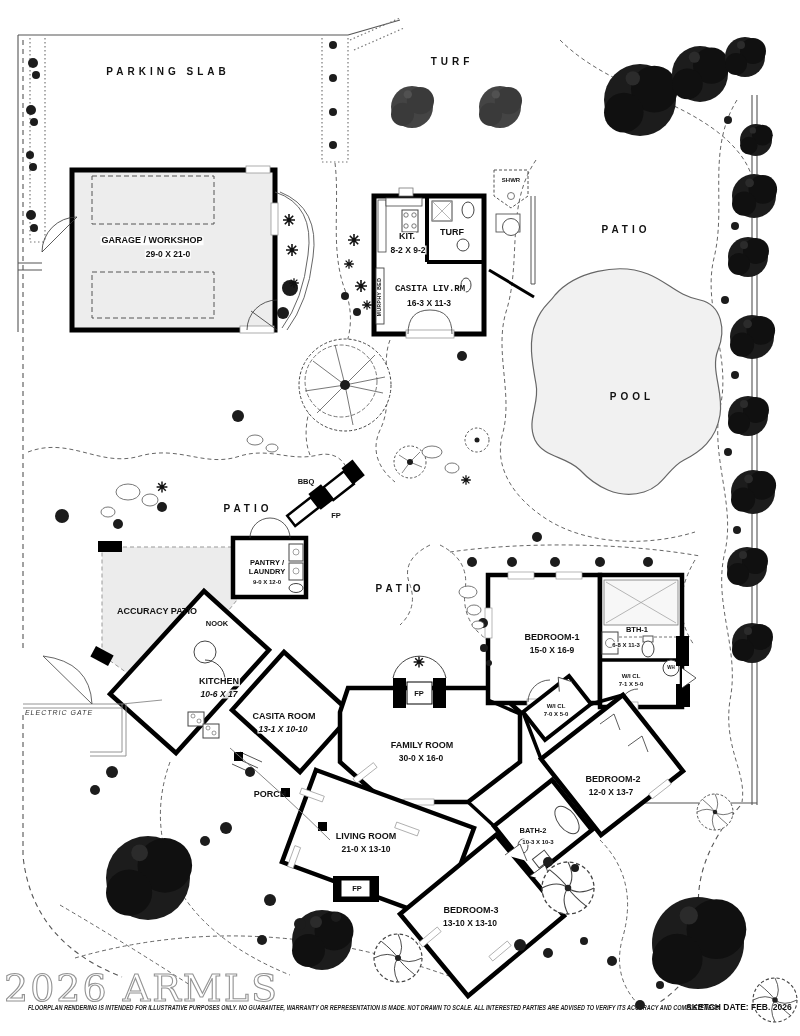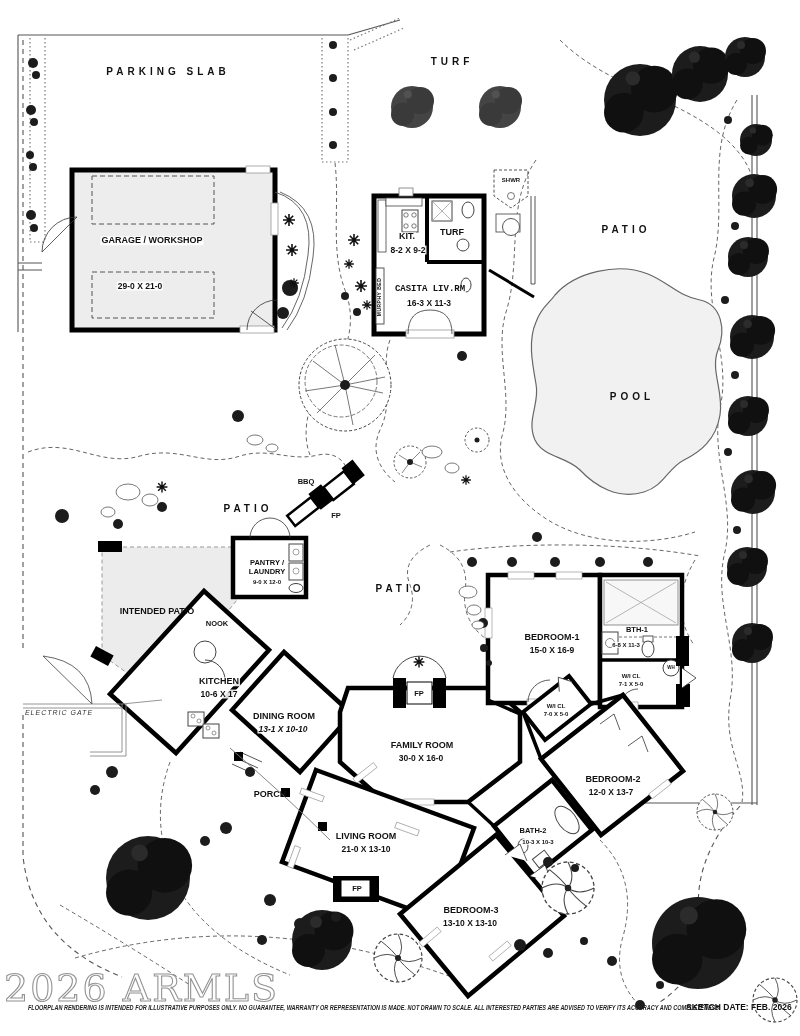--- a/index.html
+++ b/index.html
@@ -352,48 +352,48 @@
     <ellipse cx="478" cy="625" rx="6" ry="4"></ellipse>
     <ellipse cx="255" cy="440" rx="8" ry="5"></ellipse>
         <ellipse cx="272" cy="448" rx="6" ry="4"></ellipse>
   </g>
 </svg>
 
 <div class="lbl sp" style="left:168px;top:72px;">PARKING SLAB</div>
 <div class="lbl sp" style="left:452px;top:62px;">TURF</div>
 
 <div class="lbl md" style="left:152px;top:241px;">GARAGE / WORKSHOP</div>
-<div class="lbl dim" style="left:140px;top:254px;margin-top:32px;">29-0 X 21-0</div>
+<div class="lbl dim" style="left:168px;top:254px;">29-0 X 21-0</div>
 
 <div class="lbl md" style="left:407px;top:237px;">KIT.</div>
 <div class="lbl dim" style="left:408px;top:250px;">8-2 X 9-2</div>
 <div class="lbl md" style="left:452px;top:233px;">TURF</div>
 <div class="lbl md" style="left:430px;top:290px;font-family:Liberation Mono, monospace;">CASITA LIV.RM</div>
 <div class="lbl dim" style="left:429px;top:303px;">16-3 X 11-3</div>
 <div class="lbl tiny vert" style="left:380px;top:297px;">MURPHY BED</div>
 <div class="lbl xs" style="left:511px;top:180px;">SHWR</div>
 
 <div class="lbl sp" style="left:626px;top:230px;">PATIO</div>
 <div class="lbl sp" style="left:632px;top:397px;">POOL</div>
 <div class="lbl sp" style="left:248px;top:509px;">PATIO</div>
 <div class="lbl sp" style="left:400px;top:589px;">PATIO</div>
 
 <div class="lbl sm" style="left:306px;top:482px;">BBQ</div>
 <div class="lbl sm" style="left:336px;top:516px;">FP</div>
 
-<div class="lbl md" style="left:157px;top:612px;background:transparent;">INTENDED PATIO</div>
+<div class="lbl md" style="left:157px;top:612px;background:transparent;">ACCURACY PATIO</div>
 <div class="lbl sm" style="left:267px;top:563px;">PANTRY /</div>
 <div class="lbl sm" style="left:267px;top:572px;">LAUNDRY</div>
 <div class="lbl xs" style="left:267px;top:582px;">9-0 X 12-0</div>
 
 <div class="lbl sm" style="left:217px;top:624px;">NOOK</div>
 <div class="lbl md" style="left:219px;top:682px;">KITCHEN</div>
-<div class="lbl dim" style="left:219px;top:694px;">10-6 X 17</div>
-
-<div class="lbl md" style="left:284px;top:717px;">DINING ROOM</div>
+<div class="lbl dim" style="left:219px;top:694px;font-style:italic;">10-6 X 17</div>
+
+<div class="lbl md" style="left:284px;top:717px;">CASITA ROOM</div>
 <div class="lbl dim" style="left:283px;top:729px;font-style:italic;">13-1 X 10-10</div>
 
 <div class="lbl md" style="left:422px;top:746px;">FAMILY ROOM</div>
 <div class="lbl dim" style="left:421px;top:758px;">30-0 X 16-0</div>
 <div class="lbl sm" style="left:419px;top:694px;">FP</div>
 
 <div class="lbl md" style="left:270px;top:795px;background:transparent;">PORCH</div>
 
 <div class="lbl md" style="left:366px;top:837px;">LIVING ROOM</div>
 <div class="lbl dim" style="left:366px;top:849px;">21-0 X 13-10</div>

